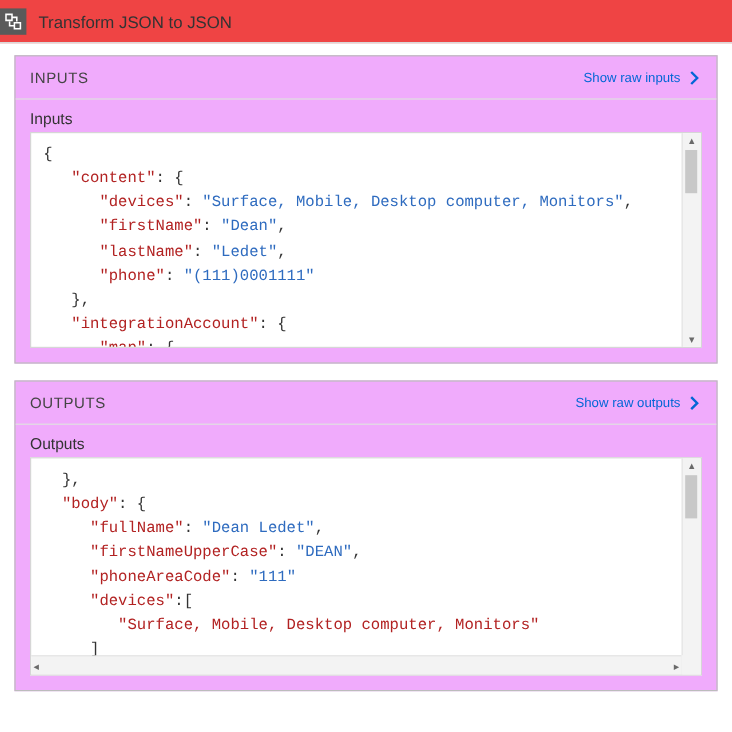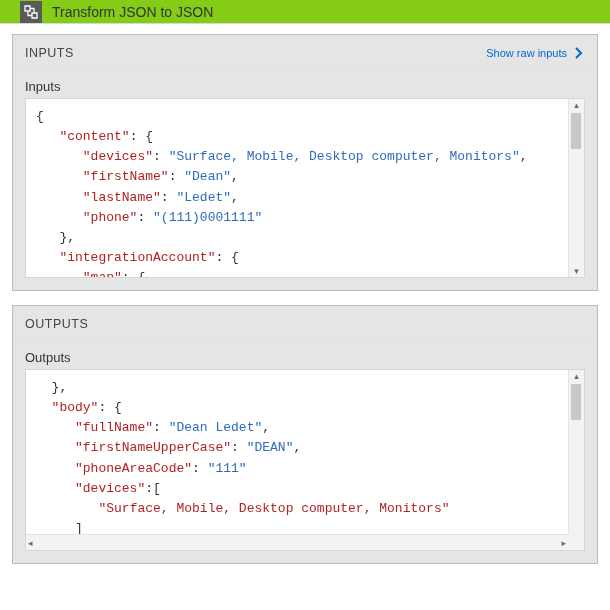--- a/index.html
+++ b/index.html
@@ -5,26 +5,26 @@
   * { box-sizing: border-box; margin: 0; padding: 0; }
   body {
     font-family: "Segoe UI", Arial, sans-serif;
     font-size: 13px;
     background: #fff;
     width: 610px;
     height: 610px;
     overflow: hidden;
   }
   .titlebar {
-    height: 24px;
-    background: #84cc16;
+    height: 36px;
+    background: #ef4444;
     border-bottom: 1px solid #d8d8d8;
     display: flex;
     align-items: center;
-    padding: 0 20px;
+    padding: 0 0;
   }
   .titlebar-icon {
     width: 22px;
     height: 22px;
     background: #5a5a5a;
     display: flex;
     align-items: center;
     justify-content: center;
     margin-right: 10px;
     color: #fff;
@@ -33,21 +33,21 @@
   .titlebar-title {
     font-size: 14px;
     color: #333;
   }
   .content {
     padding: 10px 12px 0 12px;
   }
   .panel {
     border: 1px solid #bcbcbc;
     margin-bottom: 14px;
-    background: #e5e5e5;
+    background: #f0abfc;
   }
   .panel-header {
     display: flex;
     align-items: center;
     justify-content: space-between;
     height: 36px;
     padding: 0 10px 0 12px;
     border-bottom: 1px solid #e0e0e0;
   }
   .panel-heading {
@@ -177,20 +177,28 @@
         <span class="arrow">▴</span>
         <div class="thumb"></div>
         <span class="arrow">▾</span>
       </div>
     </div>
   </div>
 
   <div class="panel">
     <div class="panel-header">
       <div class="panel-heading">OUTPUTS</div>
+      <div class="show-raw">
+        <span>Show raw outputs</span>
+        <span class="chevron">
+          <svg width="10" height="12" viewBox="0 0 10 12">
+              <path d="M2 1l5 5-5 5" stroke="#0366d6" stroke-width="2" fill="none"></path>
+            </svg>
+        </span>
+      </div>
     </div>
     <div class="sub-label">Outputs</div>
     <div class="code-wrap">
       <div class="code-area outputs">  <span class="p">},</span>
   <span class="k">"body"</span><span class="p">: {</span>
      <span class="k">"fullName"</span><span class="p">: </span><span class="s">"Dean Ledet"</span><span class="p">,</span>
      <span class="k">"firstNameUpperCase"</span><span class="p">: </span><span class="s">"DEAN"</span><span class="p">,</span>
      <span class="k">"phoneAreaCode"</span><span class="p">: </span><span class="s">"111"</span>
      <span class="k">"devices"</span><span class="p">:[</span>
         <span class="k">"Surface, Mobile, Desktop computer, Monitors"</span>

